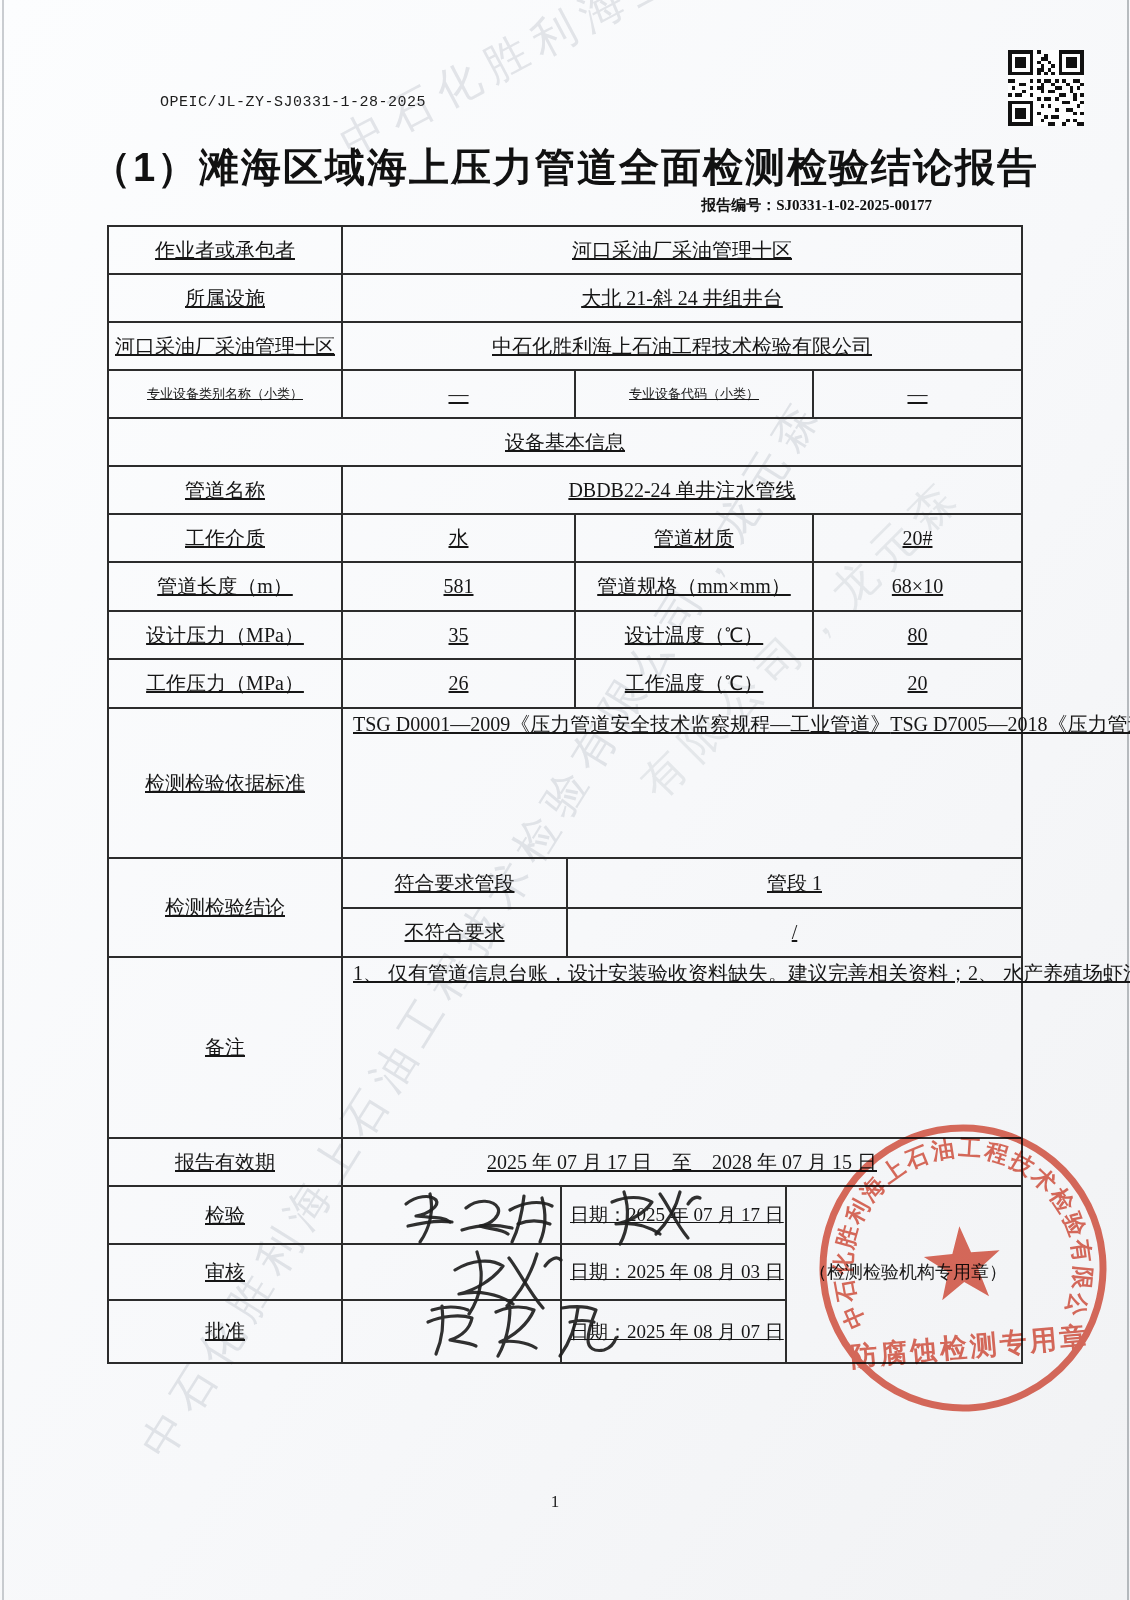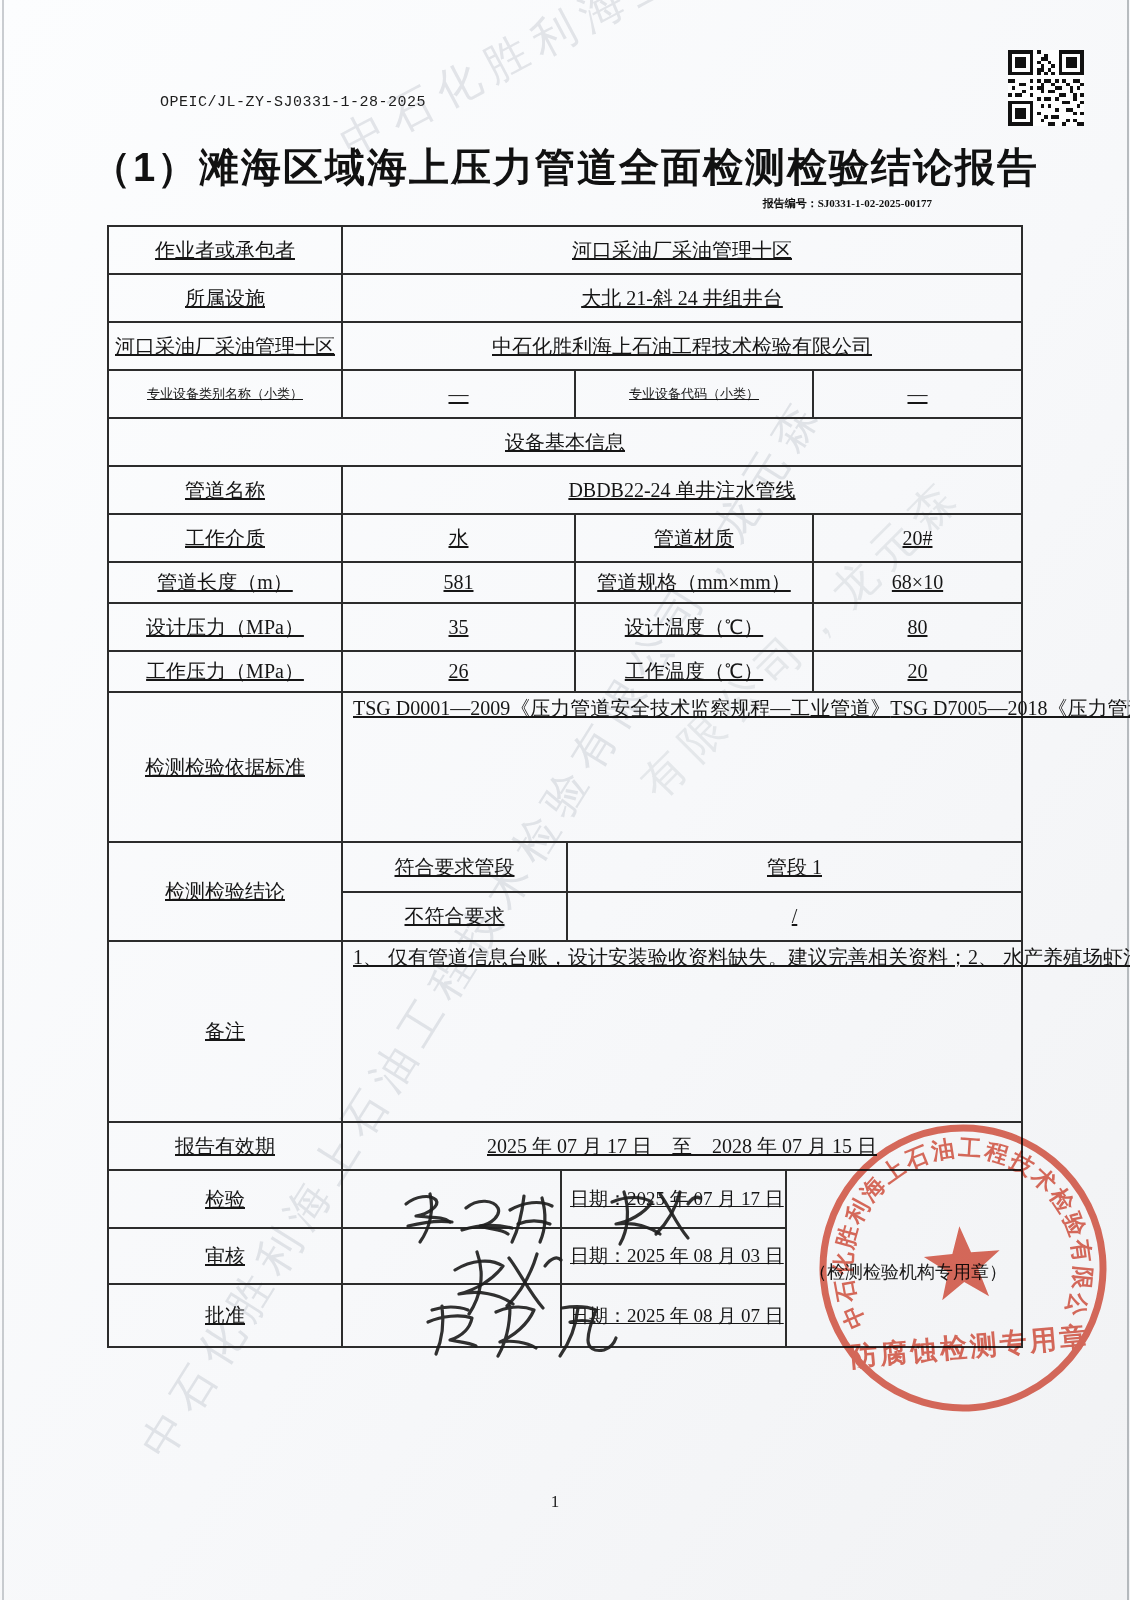--- a/index.html
+++ b/index.html
@@ -21,21 +21,21 @@
     font-family:"Liberation Mono", monospace;
     font-size:15px; letter-spacing:.5px; color:#1d1d1d;
   }
   .doc-title {
     position:absolute; left:0; top:140px; width:1130px;
     text-align:center; font-family:"Liberation Sans", sans-serif;
     font-size:40px; font-weight:700; letter-spacing:2px; color:#111;
   }
   .report-no {
     position:absolute; right:198px; top:196px;
-    font-size:11px; font-weight:700; color:#111;
+    font-size:15px; font-weight:700; color:#111;
   }
 
   
   #report-table {
     position:absolute; left:107px; top:225px; width:916px;
     border:2px solid #2c2c2c;
     background: transparent;
   }
   .trow { display:grid; border-bottom:2px solid #2c2c2c; }
   .trow:last-child { border-bottom:none; }
@@ -47,21 +47,21 @@
     text-decoration:underline;
   }
   .td:last-child { border-right:none; }
   .td.nbr { border-right:none; }
   .td.br  { border-right:2px solid #2c2c2c; }
   .td.bb  { border-bottom:2px solid #2c2c2c; }
   .cols2  { grid-template-columns:234px 1fr; }
   .cols4  { grid-template-columns:234px 233px 238px 1fr; }
   .colsK  { grid-template-columns:234px 225px 1fr; grid-template-rows:50px 1fr; }
   .colsG  { grid-template-columns:234px 219px 225px 1fr; grid-template-rows:58px 56px 1fr; }
-  .h48 { height:48px; } .h49 { height:41px; }
+  .h48 { height:48px; } .h49 { height:49px; }
   .h150{ height:150px; } .h99 { height:99px; }
   .h181{ height:181px; } .h175{ height:175px; }
   .tight { font-size:13px; }
   .list-cell {
     flex-direction:row; align-items:flex-start; justify-content:center;
     text-align:left; padding-left:10px;
   }
   .list-cell div { line-height:30px; white-space:nowrap; }
   .date-cell { justify-content:flex-start; padding-left:8px; font-size:19px; }
   .span2rows { grid-row:1 / 3; }

